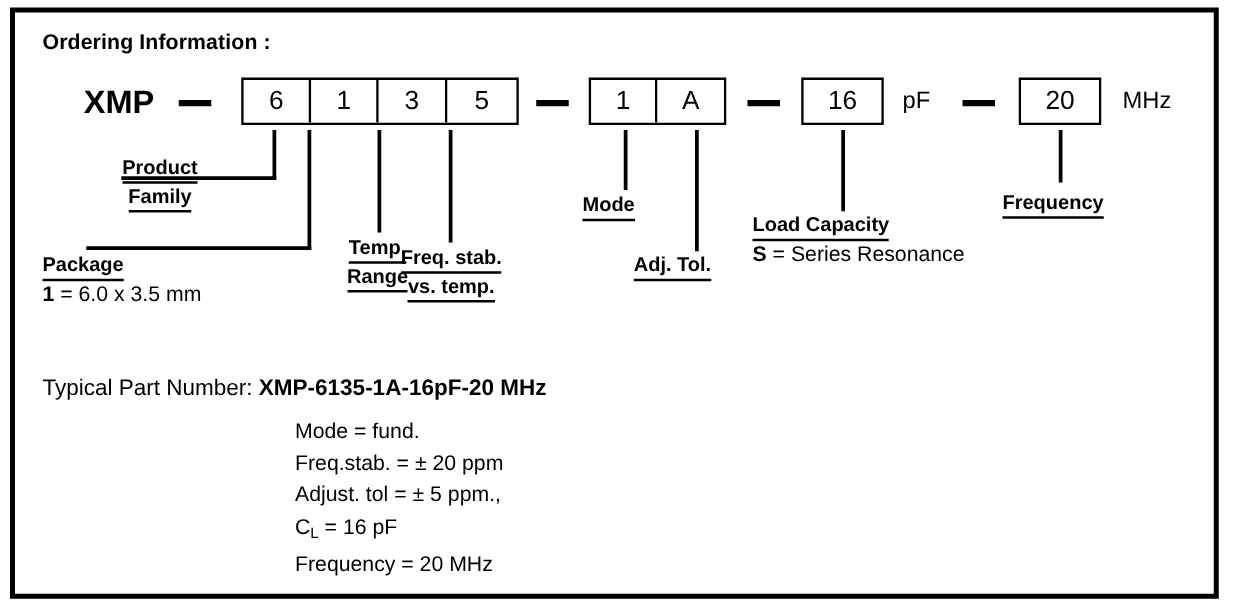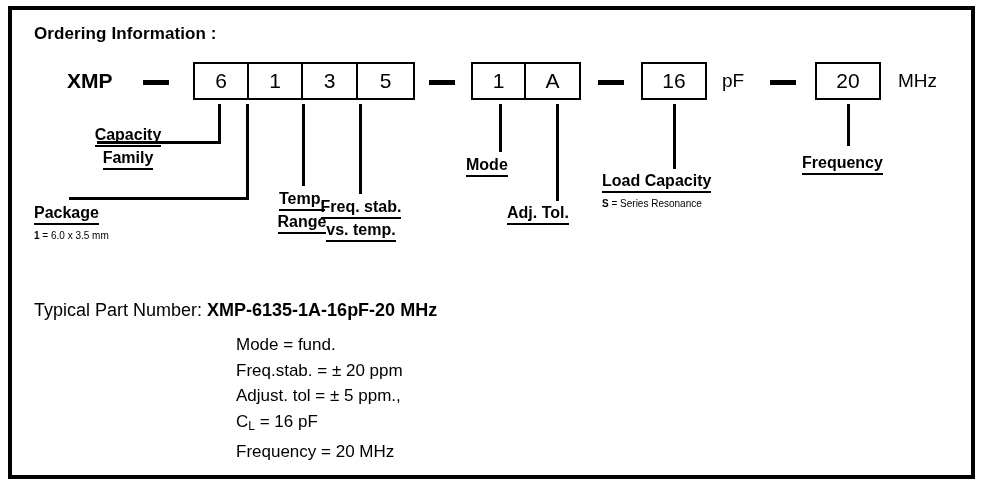--- a/index.html
+++ b/index.html
@@ -49,21 +49,21 @@
   
   #pnrow {
     left: 0px;
     top: 52px;
     width: 987px;
     height: 42px;
   }
 
   .pn-text {
     position: absolute;
-    font-size: 21px;
+    font-size: 26px;
     font-weight: bold;
     white-space: nowrap;
     line-height: 38px;
   }
   .pn-unit {
     position: absolute;
     font-size: 19px;
     font-weight: normal;
     white-space: nowrap;
     line-height: 38px;
@@ -123,21 +123,21 @@
     text-align: right;
   }
   .callout .u {
     display: inline-block;
     border-bottom: 2.5px solid #000;
     padding-bottom: 0px;
   }
   .callout-center { text-align: center; }
   .sub {
     position: absolute;
-    font-size: 10px;
+    font-size: 17px;
     font-weight: normal;
     white-space: nowrap;
     line-height: 21px;
   }
   .sub b { font-weight: bold; }
 
   
   #typical {
     left: 22px;
     top: 290px;
@@ -217,21 +217,21 @@
 
     <div class="vline" style="left:487px; top:94px; height:48px;"></div>
 
     <div class="vline" style="left:544px; top:94px; height:97px;"></div>
 
     <div class="vline" style="left:661px; top:94px; height:65px;"></div>
 
     <div class="vline" style="left:835px; top:94px; height:42px;"></div>
 
     <div class="callout callout-center" style="left:54px; top:114px; width:124px;">
-      <span class="u">Capacity</span><br>
+      <span class="u">Product</span><br>
       <span class="u">Family</span>
     </div>
 
     <div class="callout" style="left:22px; top:192px;">
       <span class="u">Package</span>
     </div>
     <div class="sub" style="left:22px; top:215px;">
       <b>1</b><span> = 6.0 x 3.5 mm</span>
     </div>
 

